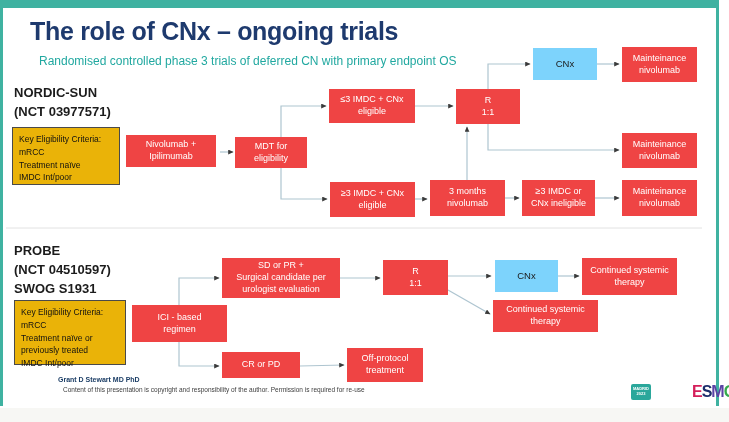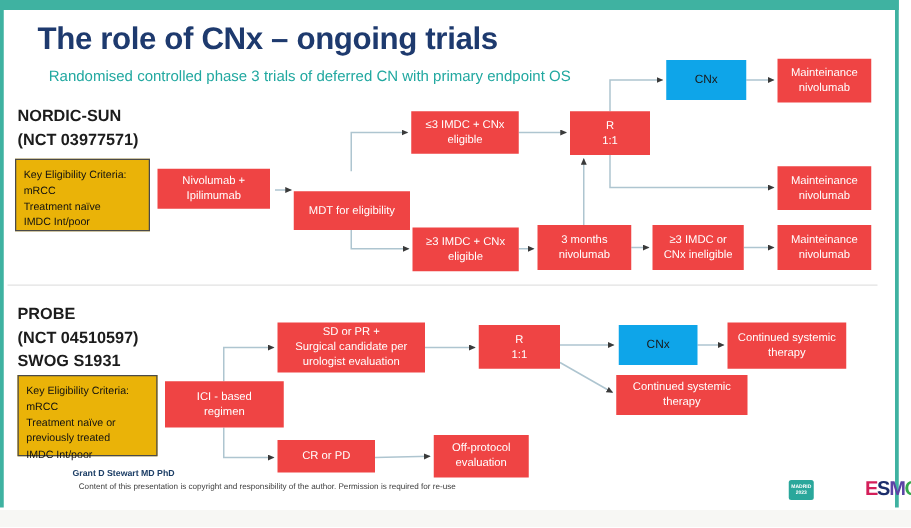--- a/index.html
+++ b/index.html
@@ -11,21 +11,21 @@
   .band-bottom{position:absolute;left:0;top:408px;width:729px;height:14px;background:#f7f7f4;}
   .title{position:absolute;left:30px;top:17px;font-size:25px;font-weight:bold;color:#1e3a6e;letter-spacing:-0.3px;}
   .subtitle{position:absolute;left:39px;top:54px;font-size:12px;color:#21a8a0;}
   .sec-head{position:absolute;font-size:13px;font-weight:600;color:#1c1c1c;line-height:1.45;}
   .sec-nordic{left:14px;top:84px;}
   .sec-probe{left:14px;top:242px;}
   .elig{position:absolute;background:#eab308;border:1px solid #4a4a4a;color:#111;
         font-size:8.5px;line-height:1.5;padding:5px 6px;white-space:pre-line;box-sizing:border-box;}
   .node{position:absolute;background:#ef4444;color:#fff;display:flex;align-items:center;justify-content:center;
         text-align:center;font-size:9px;line-height:1.3;white-space:pre-line;box-sizing:border-box;padding:2px 3px;}
-  .node.cream{background:#0ea5e9;color:#1a1a1a;font-size:9.5px;}
+  .node.cream{background:#7dd3fc;color:#1a1a1a;font-size:9.5px;}
   svg.connect{position:absolute;left:0;top:0;pointer-events:none;}
   .footer-author{position:absolute;left:58px;top:376px;font-size:7px;font-weight:bold;color:#1c3e66;}
   .footer-copy{position:absolute;left:63px;top:386px;font-size:6.5px;color:#3c3c3c;}
   .logo{position:absolute;left:631px;top:381px;display:flex;align-items:flex-start;}
   .logo-badge{width:20px;height:16px;background:#2aa79b;border-radius:2px;margin-top:3px;
               color:#fff;font-size:4px;line-height:1.2;display:flex;flex-direction:column;
               align-items:center;justify-content:center;font-weight:bold;}
   .logo-word{font-size:16px;font-weight:800;letter-spacing:-1px;line-height:1;margin-left:1px;margin-top:3px;padding-left:40px;}
   .logo-e{color:#d41f5a;} .logo-s{color:#1b2d6b;} .logo-m{color:#5b43a4;} .logo-o{color:#35a94c;}
   .logo-congress{font-size:7px;color:#3aa64a;margin-left:1px;}
@@ -78,21 +78,21 @@
     <div>NORDIC-SUN</div>
     <div>(NCT 03977571)</div>
   </div>
   <div class="elig" style="left:12px;top:127px;width:108px;height:58px;">Key Eligibility Criteria:
 mRCC
 Treatment naïve
 IMDC Int/poor</div>
 
   <div class="node" style="left:126px;top:135px;width:90px;height:32px;">Nivolumab +
 Ipilimumab</div>
-  <div class="node" style="left:235px;top:137px;width:93px;height:31px;margin-top:16px;">MDT for eligibility</div>
+  <div class="node" style="left:235px;top:137px;width:72px;height:31px;">MDT for eligibility</div>
   <div class="node" style="left:329px;top:89px;width:86px;height:34px;">≤3 IMDC + CNx
 eligible</div>
   <div class="node" style="left:330px;top:182px;width:85px;height:35px;">≥3 IMDC + CNx
 eligible</div>
   <div class="node" style="left:456px;top:89px;width:64px;height:35px;">R
 1:1</div>
   <div class="node cream" style="left:533px;top:48px;width:64px;height:32px;">CNx</div>
   <div class="node" style="left:622px;top:47px;width:75px;height:35px;">Mainteinance
 nivolumab</div>
   <div class="node" style="left:622px;top:133px;width:75px;height:35px;">Mainteinance
@@ -122,21 +122,21 @@
 urologist evaluation</div>
   <div class="node" style="left:383px;top:260px;width:65px;height:35px;">R
 1:1</div>
   <div class="node cream" style="left:495px;top:260px;width:63px;height:32px;">CNx</div>
   <div class="node" style="left:582px;top:258px;width:95px;height:37px;">Continued systemic
 therapy</div>
   <div class="node" style="left:493px;top:300px;width:105px;height:32px;">Continued systemic
 therapy</div>
   <div class="node" style="left:222px;top:352px;width:78px;height:26px;">CR or PD</div>
   <div class="node" style="left:347px;top:348px;width:76px;height:34px;">Off-protocol
-evaluation</div>
+treatment</div>
 
   <div class="footer-author">Grant D Stewart MD PhD</div>
   <div class="footer-copy">Content of this presentation is copyright and responsibility of the author. Permission is required for re-use</div>
 
   <div class="logo">
     <div class="logo-badge">
       <span>MADRID</span>
       <span>2023</span>
     </div>
     <div class="logo-word"><span class="logo-e">E</span><span class="logo-s">S</span><span class="logo-m">M</span><span class="logo-o">O</span></div>

